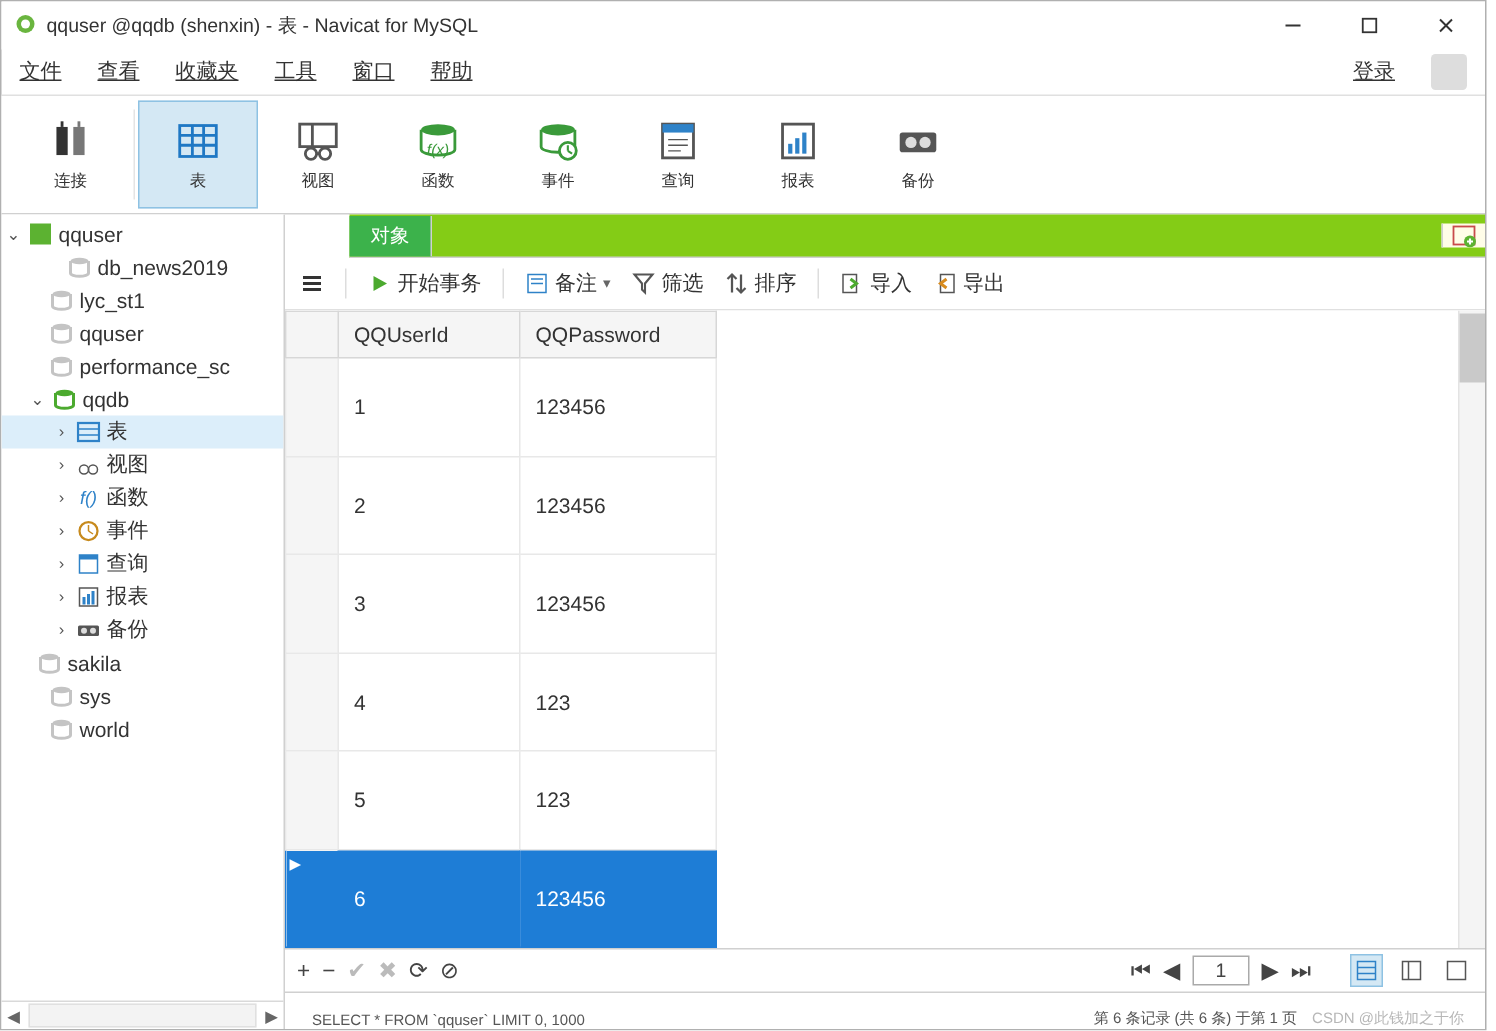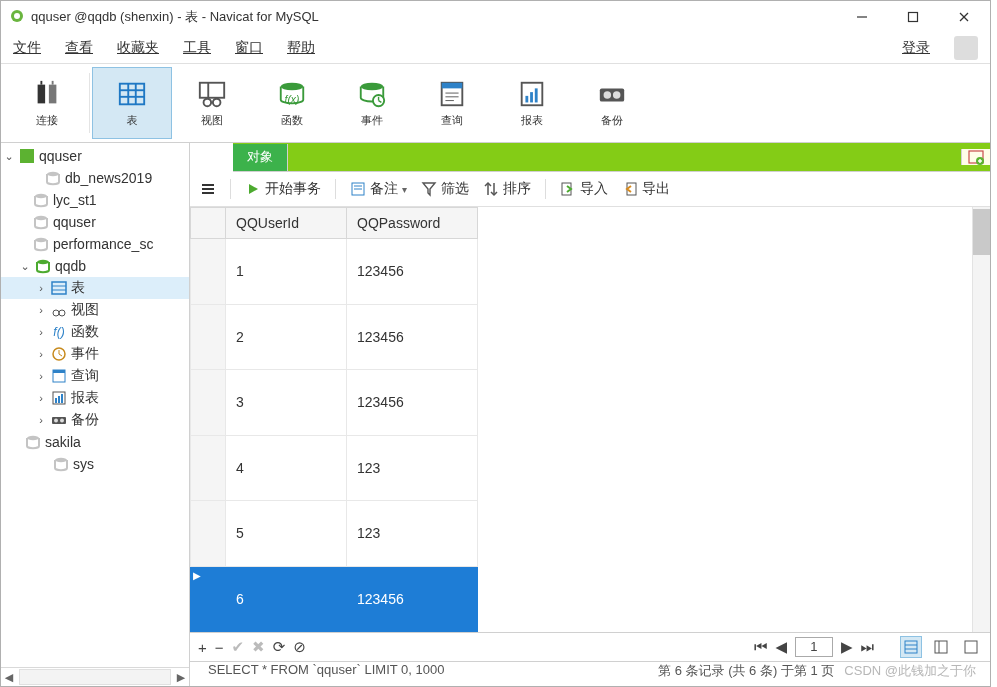--- a/index.html
+++ b/index.html
@@ -174,22 +174,22 @@
   .gridfooter .sp { flex:1; }
   .gridfooter .pagebox { width:36px; height:18px; border:1px solid #aaa; text-align:center; font-size:13px; line-height:18px;}
   .gridfooter .viewbtn { width:20px; height:20px; border:1px solid transparent; display:flex;align-items:center;justify-content:center;}
   .gridfooter .viewbtn.active{ background:#d4e8f4; border-color:#8ec2e3;}
 
   
   .statusbar {
     height:24px;
     border-top:1px solid #d0d0d0;
     display:flex;
-    align-items:flex-start;
-    font-size:13px;
+    align-items:flex-end;
+    font-size:10px;
     color:#555;
     padding:0 8px;
   }
   .statusbar .cell { padding:0 10px; }
   .statusbar .cell:first-child { flex:1; }
   .statusbar .watermark { color:#b7b7b7; padding-right:6px;}
 
   
   .sico { width:30px; height:30px; }
   .mico { width:16px; height:16px; }
@@ -450,28 +450,37 @@
 
         <div class="tree-row" style="padding-left:24px">
             <span class="db-ico">
               <svg class="mico" viewBox="0 0 16 16">
                 <ellipse cx="8" cy="4" rx="6" ry="2.2" fill="#c4c4c4"></ellipse>
                 <path d="M2 4v8c0 1.2 2.7 2.2 6 2.2s6-1 6-2.2V4" fill="none" stroke="#c4c4c4" stroke-width="2"></path>
               </svg>
             </span>
             <span>sakila</span>
           </div>
-        <div class="tree-row" style="padding-left:52px">
+        <div class="tree-row" style="padding-left:32px">
             <span class="db-ico">
               <svg class="mico" viewBox="0 0 16 16">
                 <ellipse cx="8" cy="4" rx="6" ry="2.2" fill="#c4c4c4"></ellipse>
                 <path d="M2 4v8c0 1.2 2.7 2.2 6 2.2s6-1 6-2.2V4" fill="none" stroke="#c4c4c4" stroke-width="2"></path>
               </svg>
             </span>
             <span>sys</span>
+          </div>
+        <div class="tree-row" style="padding-left:32px">
+            <span class="db-ico">
+              <svg class="mico" viewBox="0 0 16 16">
+                <ellipse cx="8" cy="4" rx="6" ry="2.2" fill="#c4c4c4"></ellipse>
+                <path d="M2 4v8c0 1.2 2.7 2.2 6 2.2s6-1 6-2.2V4" fill="none" stroke="#c4c4c4" stroke-width="2"></path>
+              </svg>
+            </span>
+            <span>world</span>
           </div>
       </div>
       <div class="scroll-foot">
         <span class="arrow">◀</span>
         <div class="track"></div>
         <span class="arrow">▶</span>
       </div>
     </div>
 
     <div class="main">

